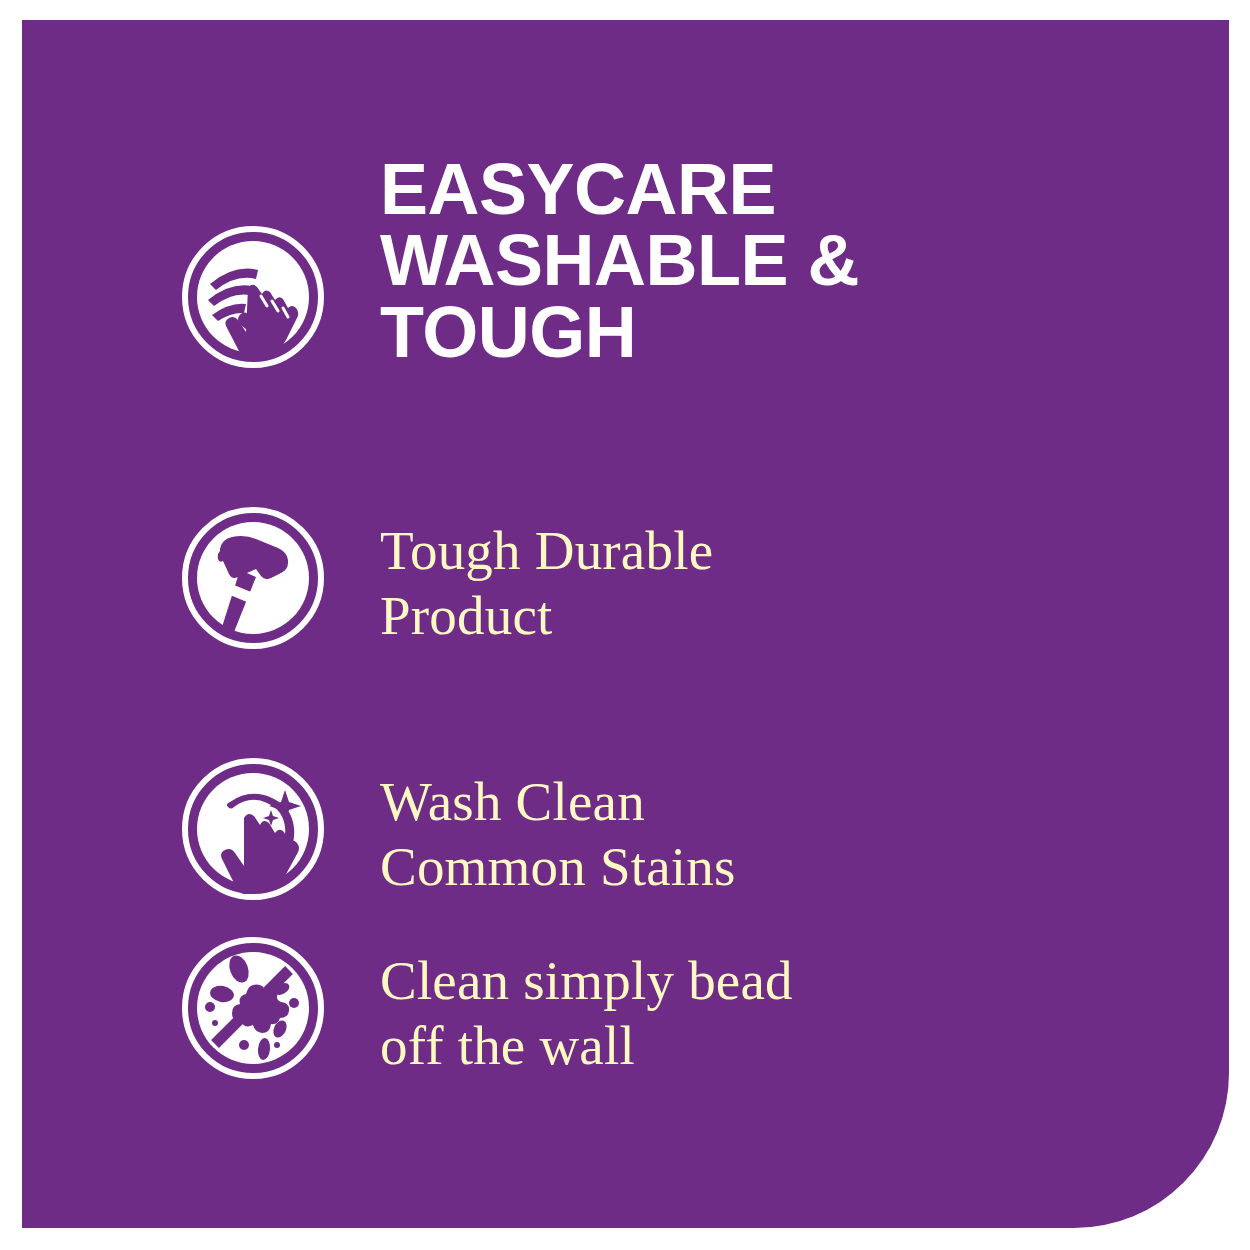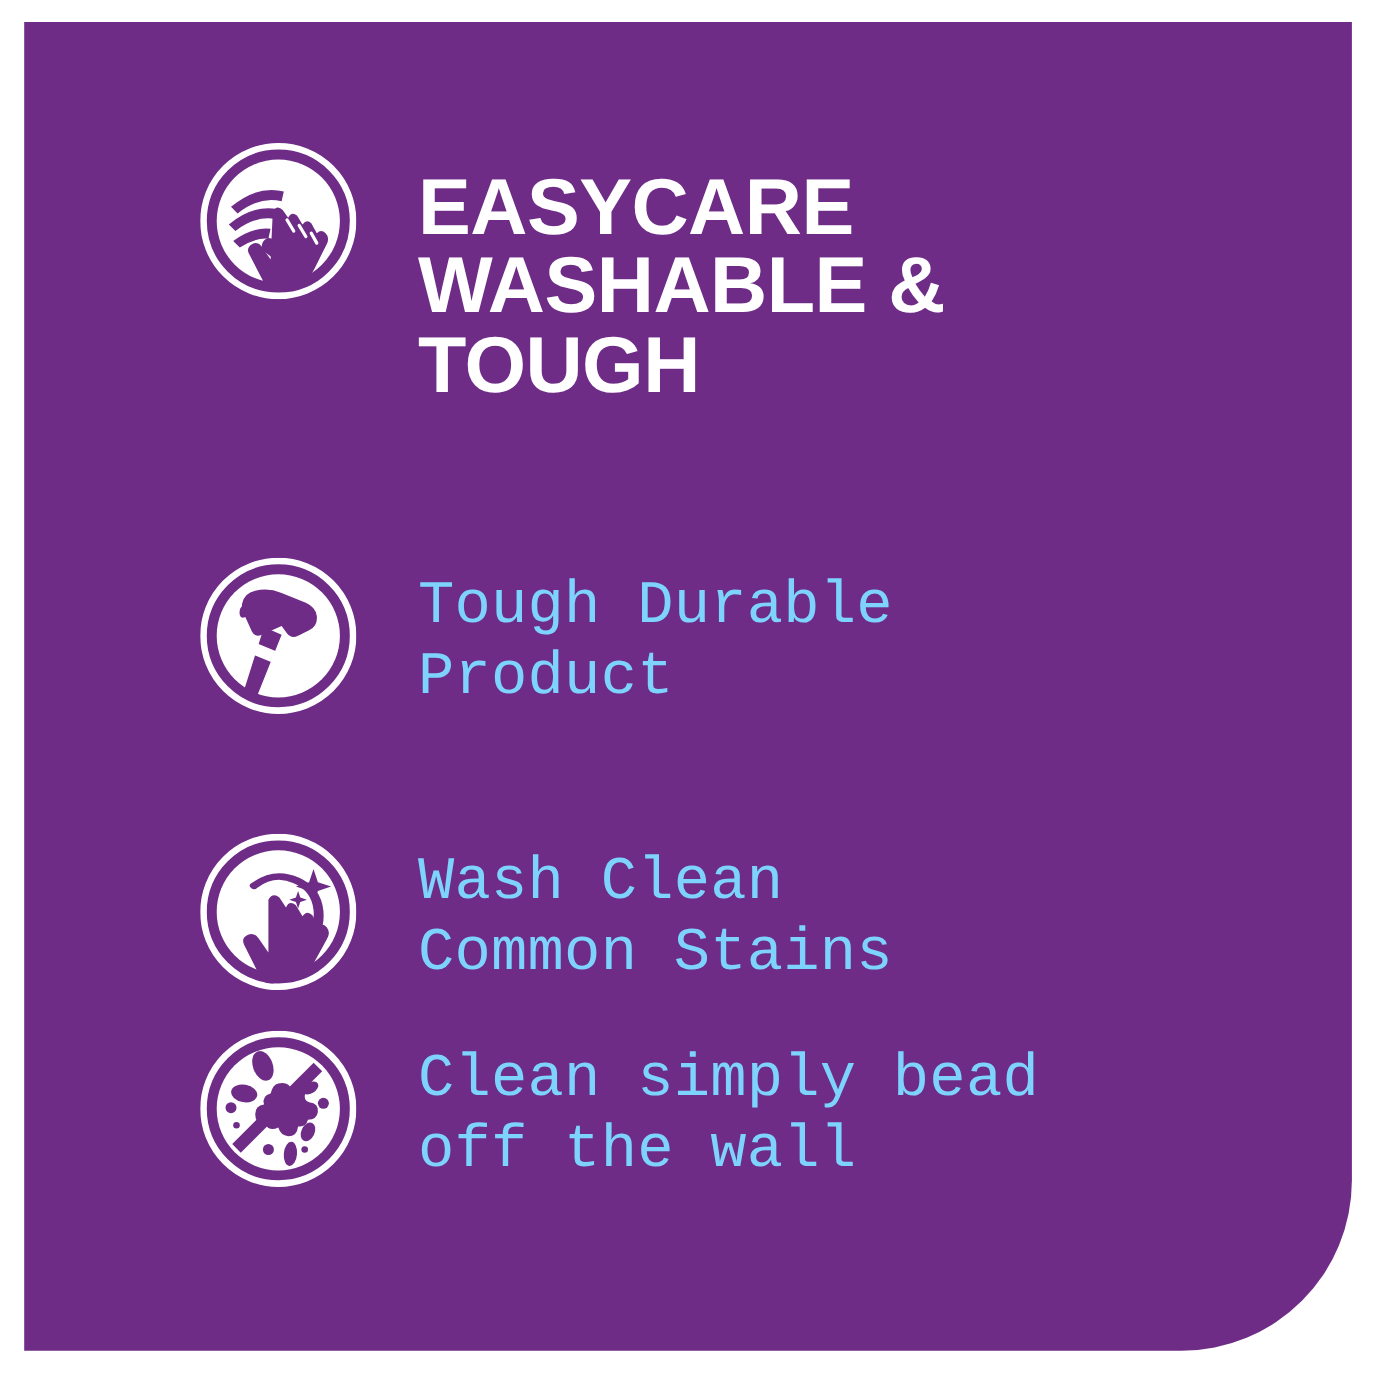--- a/index.html
+++ b/index.html
@@ -32,21 +32,21 @@
     width: 100%;
     height: 100%;
   }
 
   .feature-row {
     position: absolute;
     display: flex;
     align-items: flex-start;
   }
 
-  .feature-row.r0 { left: 160px; top: 110px; }
+  .feature-row.r0 { left: 160px; top: 110px; align-items: flex-end; }
   .feature-row.r1 { left: 160px; top: 485px; }
   .feature-row.r2 { left: 160px; top: 736px; }
   .feature-row.r3 { left: 160px; top: 915px; }
 
   .icon-wrap {
     flex: 0 0 auto;
     width: 142px;
     height: 142px;
     position: relative;
   }
@@ -69,26 +69,26 @@
     font-size: 72px;
     line-height: 0.99;
     letter-spacing: -0.5px;
     color: #ffffff;
     margin: 0;
     max-width: 700px;
     white-space: pre-line;
   }
 
   .feature-text {
-    font-family: Liberation Mono, monospace;
+    font-family: Liberation Serif, serif;
     font-weight: 300;
     font-size: 55px;
     line-height: 1.18;
     letter-spacing: 0.2px;
-    color: #7dd3fc;
+    color: #fef9c3;
     margin: 0;
     max-width: 720px;
     white-space: pre-line;
   }
   .feature-row.r1 .text-col { padding-top: 14px; }
   .feature-row.r2 .text-col { padding-top: 14px; }
   .feature-row.r3 .text-col { padding-top: 14px; }
   .feature-row.r0 .text-col { padding-top: 24px; }
 </style>
 </head>

